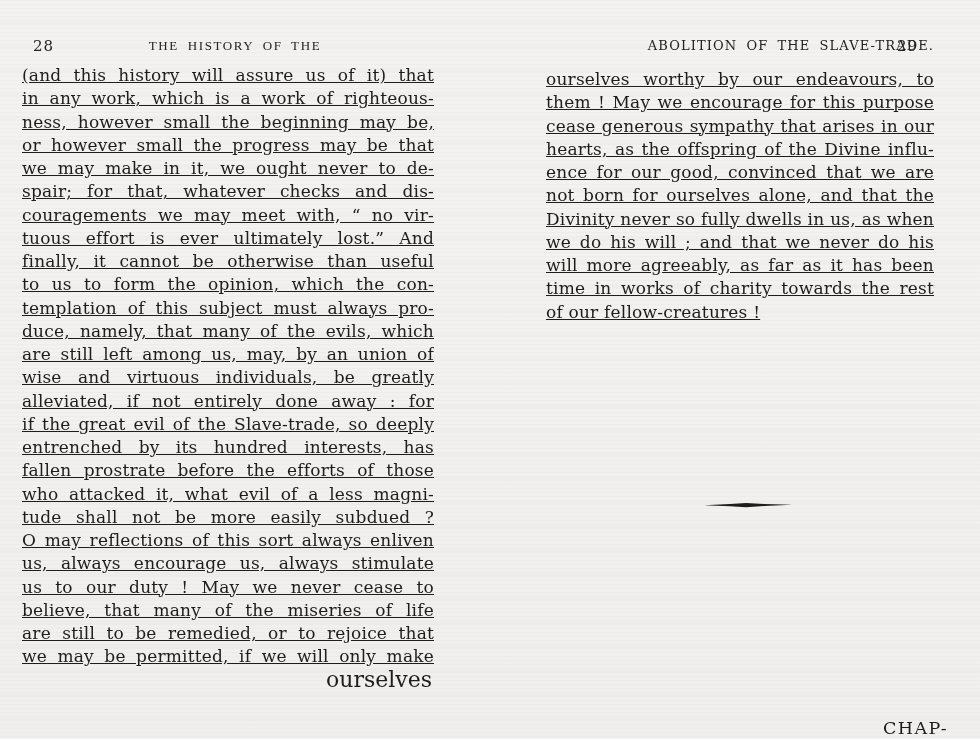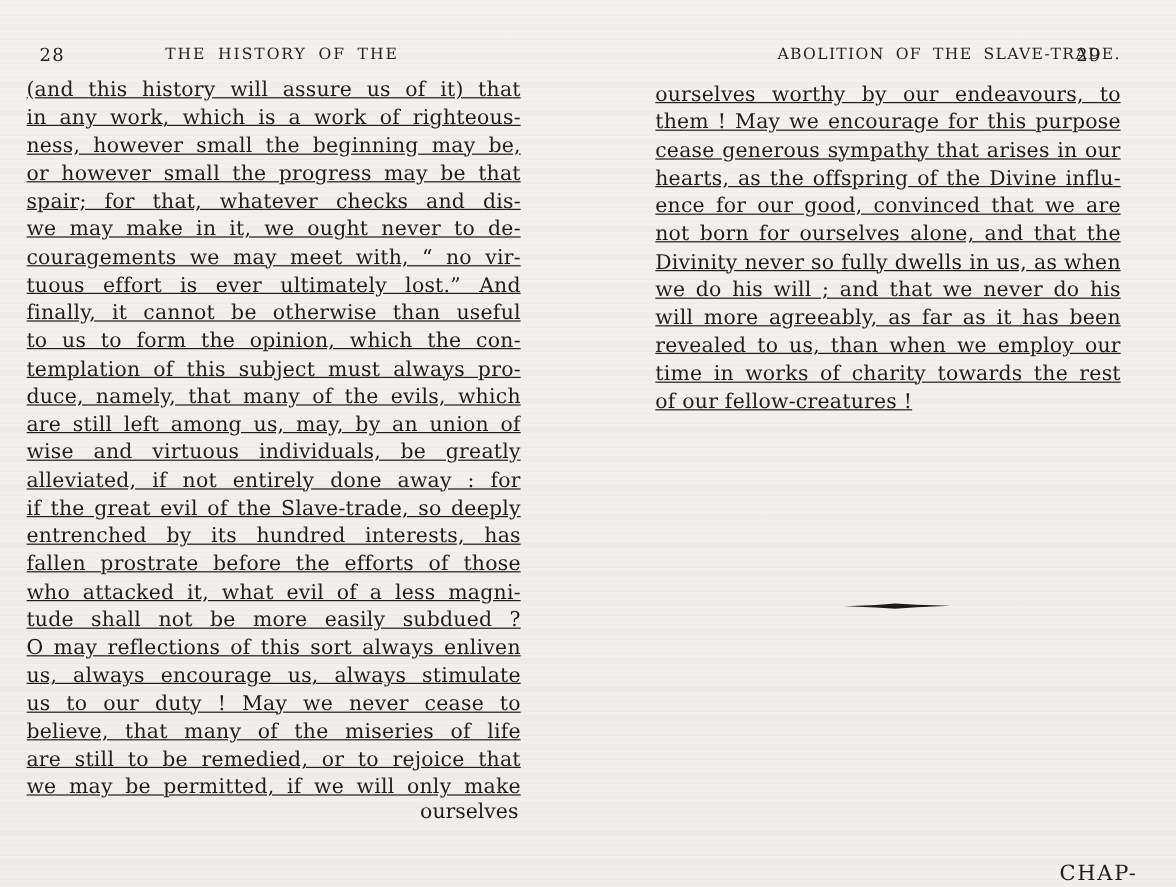--- a/index.html
+++ b/index.html
@@ -22,36 +22,36 @@
 
   .running-head {
     position: absolute; top: 37px; left: 0; right: 0; height: 18px;
     font-size: 13px; letter-spacing: 1.6px; word-spacing: 4px;
     color: #23221f;
   }
   .pagenum { font-size: 15px; letter-spacing: 1px; }
   .page-left  .pagenum { position: absolute; left: 11px; top: 0; }
   .page-right .pagenum { position: absolute; right: 16px; top: 0; }
   .running-title { position: absolute; left: 0; right: 0; top: 1px; text-align: center; }
-  .page-left  .running-title { text-indent: 14px; }
+  .page-left  .running-title { text-indent: 14px; font-family: Liberation Serif, serif; }
   .page-right .running-title { text-indent: -9px; letter-spacing: 1.1px; text-align: right; }
 
   .textblock { position: absolute; left: 0; right: 0; text-decoration: underline; }
   .page-left  .textblock { top: 64px; }
   .page-right .textblock { top: 68px; }
   .line {
     height: 23.25px; line-height: 23.25px;
     font-size: 17px; letter-spacing: 0.2px;
     text-align: justify; text-align-last: justify;
     overflow: hidden;
   }
   .page-right .line:last-child { text-align-last: left; }
 
   .catchword {
-    position: absolute; font-size: 17px; color: #1e1d1b;
+    position: absolute; font-size: 22px; color: #1e1d1b;
   }
   .catchword-left  { top: 667px; right: 2px; }
   .catchword-right { top: 679px; right: -14px; font-size: 17.5px; letter-spacing: 1.4px; margin-top: 39px; }
 
   .ornament { position: absolute; top: 501px; left: 158px; width: 88px; height: 8px; }
   .ornament svg { display: block; }
 </style>
 </head>
 <body>
 
@@ -60,22 +60,22 @@
   <section class="page page-left">
     <header class="running-head">
       <span class="pagenum">28</span>
       <span class="running-title">THE HISTORY OF THE</span>
     </header>
     <div class="textblock">
         <div class="line">(and this history will assure us of it) that</div>
         <div class="line">in any work, which is a work of righteous-</div>
         <div class="line">ness, however small the beginning may be,</div>
         <div class="line">or however small the progress may be that</div>
+        <div class="line">we may make in it, we ought never to de-</div>
         <div class="line">spair; for that, whatever checks and dis-</div>
-        <div class="line">we may make in it, we ought never to de-</div>
         <div class="line">couragements we may meet with, “ no vir-</div>
         <div class="line">tuous effort is ever ultimately lost.” And</div>
         <div class="line">finally, it cannot be otherwise than useful</div>
         <div class="line">to us to form the opinion, which the con-</div>
         <div class="line">templation of this subject must always pro-</div>
         <div class="line">duce, namely, that many of the evils, which</div>
         <div class="line">are still left among us, may, by an union of</div>
         <div class="line">wise and virtuous individuals, be greatly</div>
         <div class="line">alleviated, if not entirely done away : for</div>
         <div class="line">if the great evil of the Slave-trade, so deeply</div>
@@ -101,21 +101,20 @@
     <div class="textblock">
         <div class="line">ourselves worthy by our endeavours, to heal</div>
         <div class="line">them ! May we encourage for this purpose</div>
         <div class="line">cease generous sympathy that arises in our</div>
         <div class="line">hearts, as the offspring of the Divine influ-</div>
         <div class="line">ence for our good, convinced that we are</div>
         <div class="line">not born for ourselves alone, and that the</div>
         <div class="line">Divinity never so fully dwells in us, as when</div>
         <div class="line">we do his will ; and that we never do his</div>
         <div class="line">will more agreeably, as far as it has been</div>
-        <div class="line">revealed to us, than when we employ our</div>
         <div class="line">time in works of charity towards the rest</div>
         <div class="line">of our fellow-creatures !</div>
       </div>
     <div class="ornament">
       <svg width="88" height="8" viewBox="0 0 88 8" xmlns="http://www.w3.org/2000/svg">
         <polygon points="0,4.2 26,3.1 42,1.9 60,2.9 88,3.8 60,5.0 42,6.3 26,5.3" fill="#1d1c1a"></polygon>
       </svg>
     </div>
     <div class="catchword catchword-right">CHAP-</div>
   </section>

